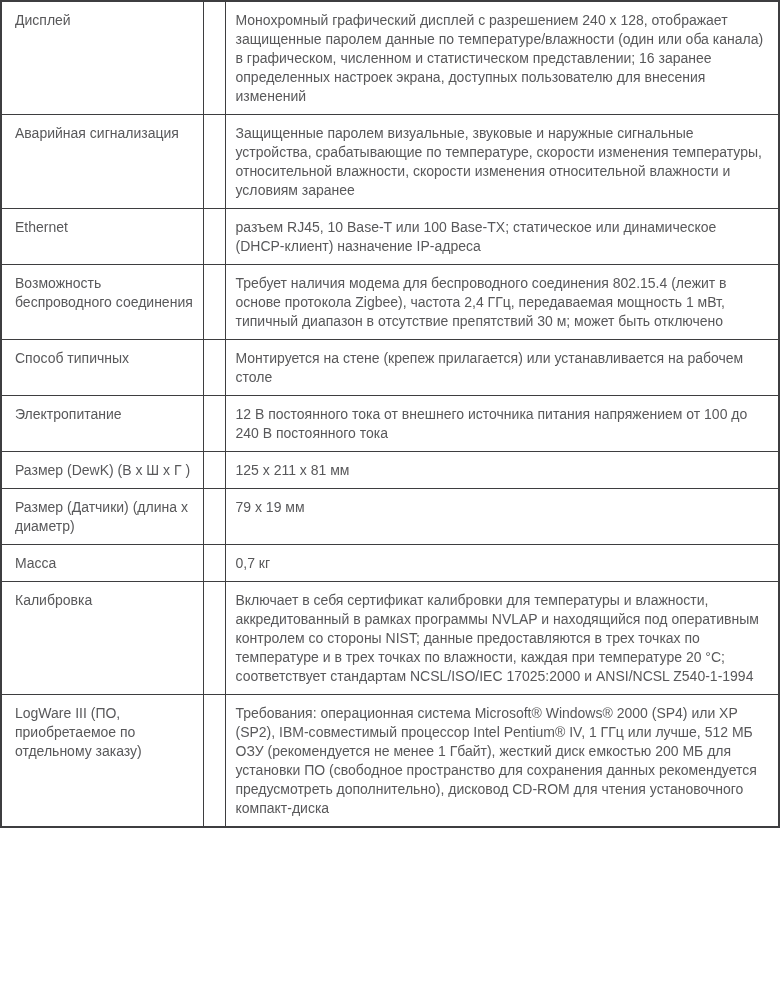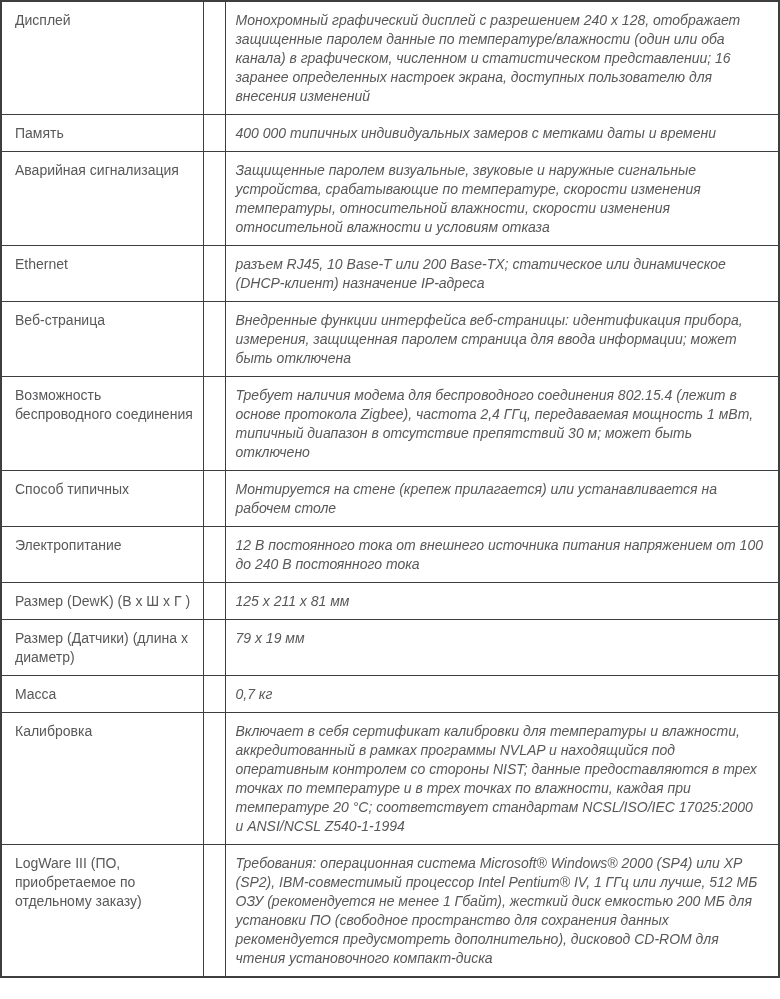--- a/index.html
+++ b/index.html
@@ -31,60 +31,49 @@
   td.label-cell {
     width: 202px;
     padding: 9px 2px 8px 13px;
   }
   td.spacer-cell {
     width: 22px;
     padding: 0;
   }
   td.value-cell {
     padding: 9px 14px 8px 10px;
-    font-style: italic;
   }
 </style>
 </head>
 <body>
 
 <div class="page">
   <table class="spec-table">
     <tbody id="spec-body">
   <tr>
     <td class="label-cell">Дисплей</td>
     <td class="spacer-cell"></td>
     <td class="value-cell">Монохромный графический дисплей с разрешением 240 x 128, отображает защищенные паролем данные по температуре/влажности (один или оба канала) в графическом, численном и статистическом представлении; 16 заранее определенных настроек экрана, доступных пользователю для внесения изменений</td>
   </tr>
 
-  <tr>
-    <td class="label-cell">Память</td>
-    <td class="spacer-cell"></td>
-    <td class="value-cell">400 000 типичных индивидуальных замеров с метками даты и времени</td>
-  </tr>
 
   <tr>
     <td class="label-cell">Аварийная сигнализация</td>
     <td class="spacer-cell"></td>
-    <td class="value-cell">Защищенные паролем визуальные, звуковые и наружные сигнальные устройства, срабатывающие по температуре, скорости изменения температуры, относительной влажности, скорости изменения относительной влажности и условиям отказа</td>
+    <td class="value-cell">Защищенные паролем визуальные, звуковые и наружные сигнальные устройства, срабатывающие по температуре, скорости изменения температуры, относительной влажности, скорости изменения относительной влажности и условиям заранее</td>
   </tr>
 
 
 
   <tr>
     <td class="label-cell">Ethernet</td>
     <td class="spacer-cell"></td>
-    <td class="value-cell">разъем RJ45, 10 Base-T или 200 Base-TX; статическое или динамическое (DHCP-клиент) назначение IP-адреса</td>
+    <td class="value-cell">разъем RJ45, 10 Base-T или 100 Base-TX; статическое или динамическое (DHCP-клиент) назначение IP-адреса</td>
   </tr>
 
-  <tr>
-    <td class="label-cell">Веб-страница</td>
-    <td class="spacer-cell"></td>
-    <td class="value-cell">Внедренные функции интерфейса веб-страницы: идентификация прибора, измерения, защищенная паролем страница для ввода информации; может быть отключена</td>
-  </tr>
 
   <tr>
     <td class="label-cell">Возможность беспроводного соединения</td>
     <td class="spacer-cell"></td>
     <td class="value-cell">Требует наличия модема для беспроводного соединения 802.15.4 (лежит в основе протокола Zigbee), частота 2,4 ГГц, передаваемая мощность 1 мВт, типичный диапазон в отсутствие препятствий 30 м; может быть отключено</td>
   </tr>
 
   <tr>
     <td class="label-cell">Способ типичных</td>
     <td class="spacer-cell"></td>

